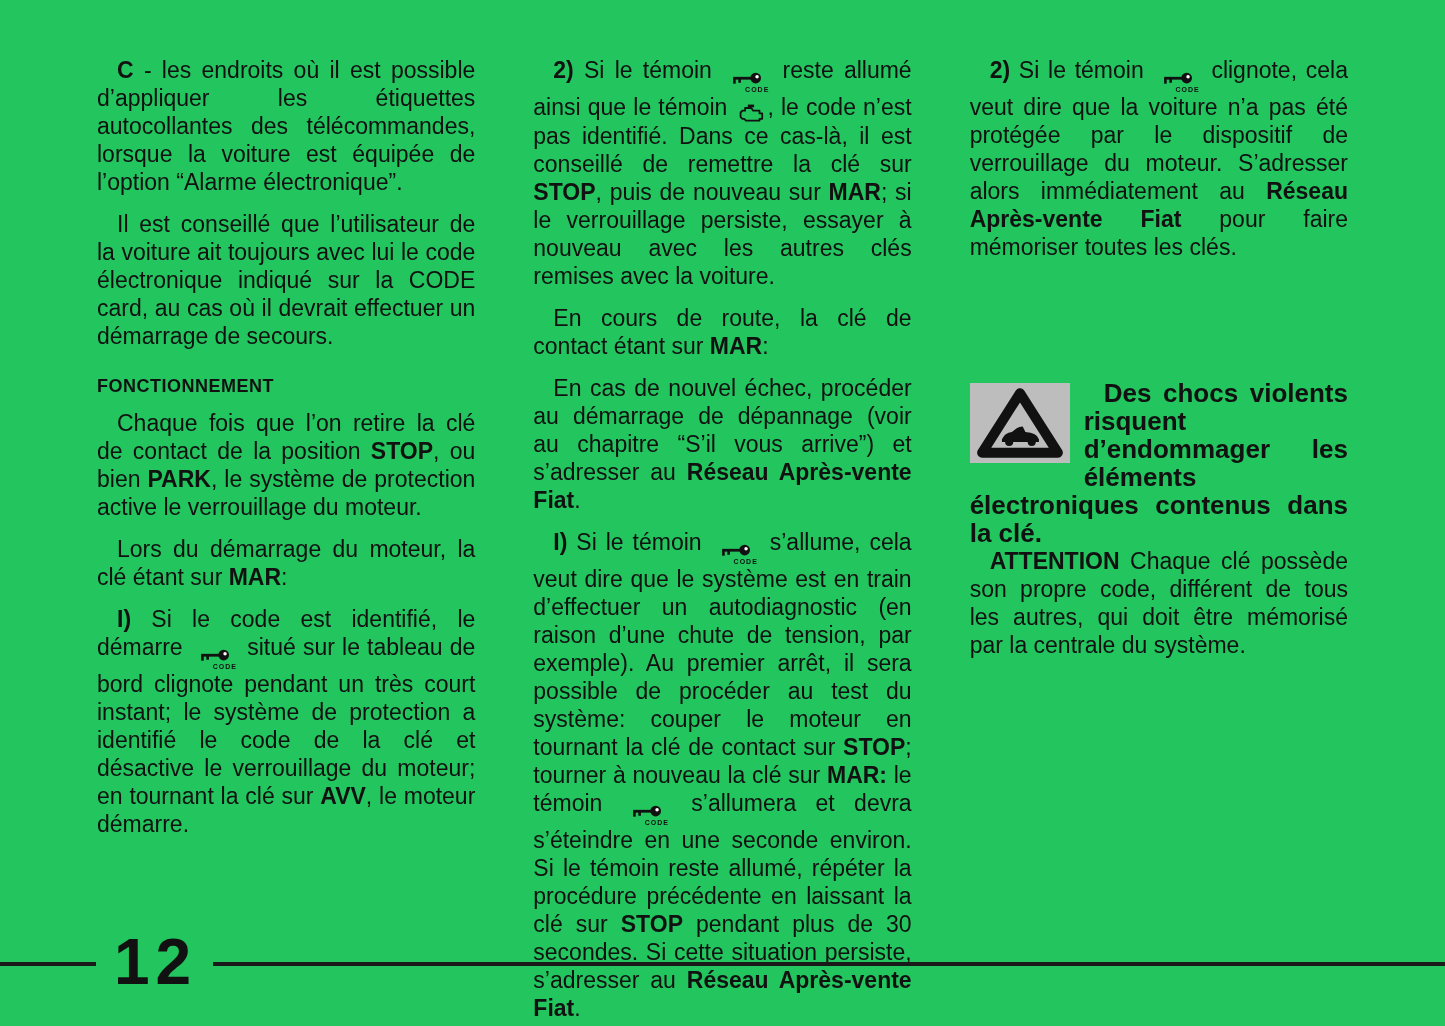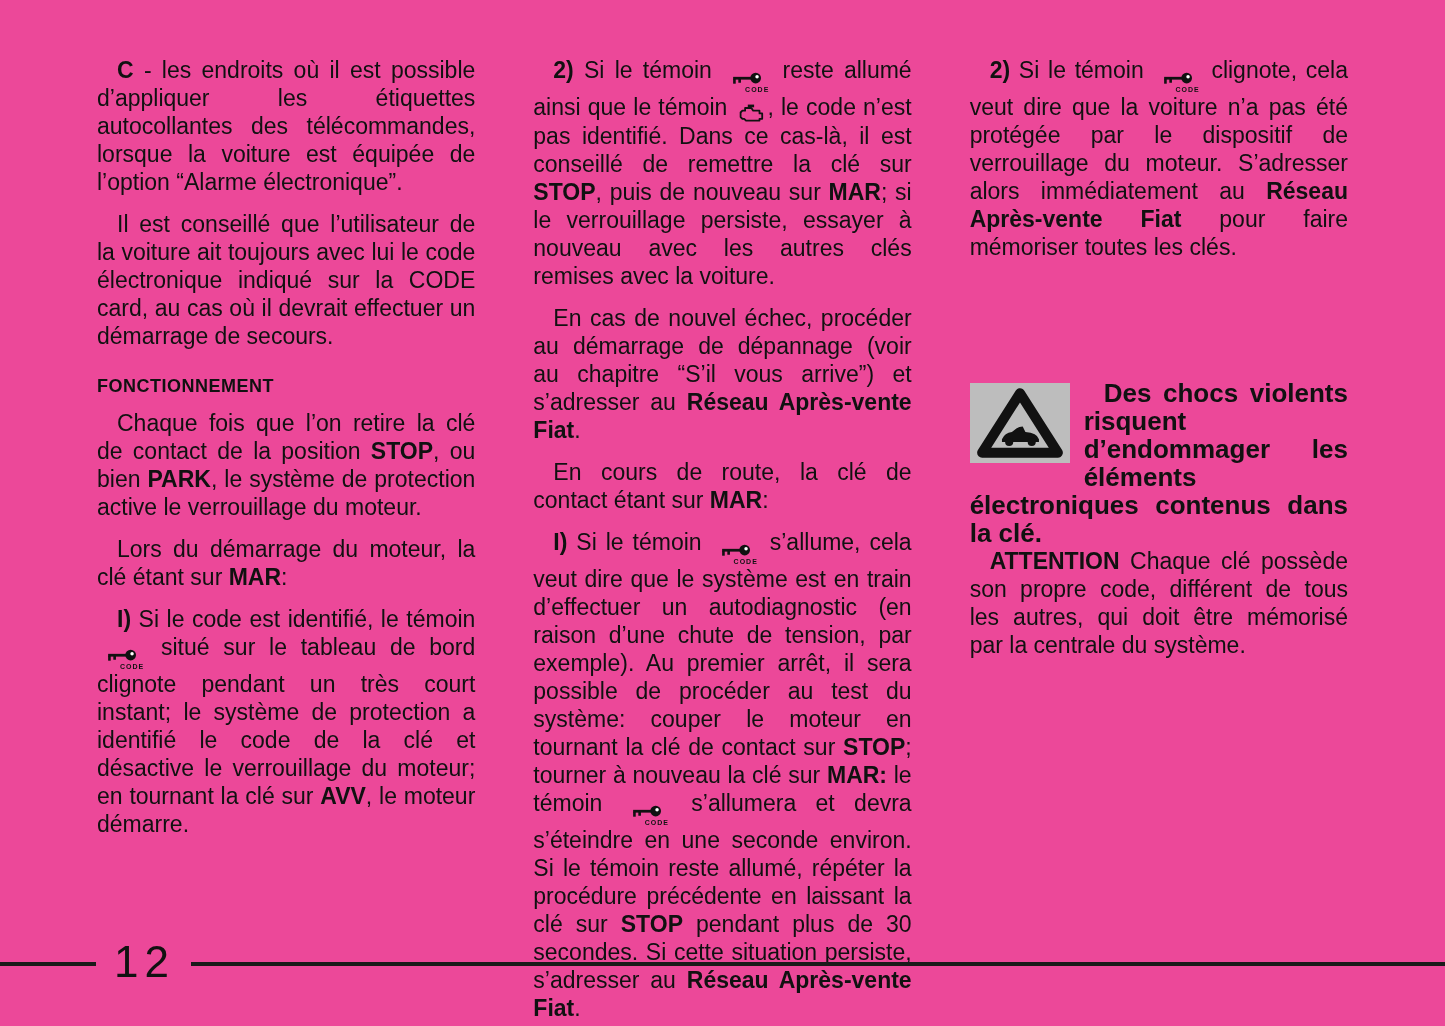--- a/index.html
+++ b/index.html
@@ -1,50 +1,50 @@
 <!DOCTYPE html>
 <html><head>
 <meta charset="utf-8">
 <style>
   html,body{margin:0;padding:0;background:#fff;}
-  .page{position:relative;width:1445px;height:1026px;background:#ec4899;overflow:hidden;
+  .page{position:relative;width:1445px;height:1026px;background:#22c55e;overflow:hidden;
         font-family:"Liberation Sans",sans-serif;color:#111;}
   .columns{display:flex;gap:58px;padding:56px 97px 0 97px;box-sizing:border-box;}
   .col{flex:1 1 0;min-width:0;}
   .para{margin:0 0 14px 0;font-size:23px;line-height:28px;text-align:justify;text-indent:20px;}
   .para .b{font-weight:bold;}
   .heading{margin:26px 0 12px 0;font-size:18px;font-weight:bold;letter-spacing:.5px;text-indent:0;}
   .warning{margin:0;font-size:26px;line-height:28px;text-align:justify;text-indent:20px;font-weight:bold;}
   .warn-box{float:left;width:100px;height:80px;background:#bdbdbd;margin:4px 14px 4px 0;
             display:flex;align-items:center;justify-content:center;}
   .warn-box svg{display:block;}
   [data-name="column-3"] .block:nth-child(2){margin-top:118px;}
   [data-name="column-3"] .block:nth-child(3){}
   .icon{display:inline-flex;flex-direction:column;align-items:center;vertical-align:-7px;
         line-height:0;margin:0 3px;font-weight:normal;}
   .icon .code-label{font-size:7px;line-height:7px;letter-spacing:1px;font-weight:bold;margin-top:1px;color:#111;}
   .footer{position:absolute;left:0;right:0;top:938px;height:52px;display:flex;align-items:center;}
   .rule{display:block;height:4px;background:#1a1a1a;}
   .rule-left{width:96px;}
   .rule-right{flex:1 1 auto;}
-  .pagenum{font-size:44px;font-weight:normal;letter-spacing:6px;margin:0 16px 0 18px;
+  .pagenum{font-size:64px;font-weight:bold;letter-spacing:6px;margin:0 16px 0 18px;
            line-height:1;transform:translateY(-2px);}
 </style>
 </head>
 <body>
 
 <div class="page" data-name="manual-page">
   <div class="columns" data-name="text-columns">
     <div class="col" data-name="column-1">
         <p class="para block" data-name="paragraph"><span class="b" data-name="emphasized-text">C</span><span data-name="body-text"> - les endroits où il est possible d’appliquer les étiquettes autocollantes des télécommandes, lorsque la voiture est équipée de l’option “Alarme électronique”.</span></p>
         <p class="para block" data-name="paragraph"><span data-name="body-text">Il est conseillé que l’utilisateur de la voiture ait toujours avec lui le code électronique indiqué sur la CODE card, au cas où il devrait effectuer un démarrage de secours.</span></p>
         <h2 class="heading block" data-name="section-heading">FONCTIONNEMENT</h2>
         <p class="para block" data-name="paragraph"><span data-name="body-text">Chaque fois que l’on retire la clé de contact de la position </span><span class="b" data-name="emphasized-text">STOP</span><span data-name="body-text">, ou bien </span><span class="b" data-name="emphasized-text">PARK</span><span data-name="body-text">, le système de protection active le verrouillage du moteur.</span></p>
         <p class="para block" data-name="paragraph"><span data-name="body-text">Lors du démarrage du moteur, la clé étant sur </span><span class="b" data-name="emphasized-text">MAR</span><span data-name="body-text">:</span></p>
-        <p class="para block" data-name="paragraph"><span class="b" data-name="emphasized-text">I)</span><span data-name="body-text"> Si le code est identifié, le témoin </span><span class="icon" data-name="code-key-indicator-icon">
+        <p class="para block" data-name="paragraph"><span class="b" data-name="emphasized-text">I)</span><span data-name="body-text"> Si le code est identifié, le démarre </span><span class="icon" data-name="code-key-indicator-icon">
             <svg width="30" height="13" viewBox="0 0 34 15" xmlns="http://www.w3.org/2000/svg">
               <circle cx="27" cy="7" r="6.2" fill="#111"></circle>
               <circle cx="28.6" cy="5.4" r="2" fill="#fff"></circle>
               <rect x="1" y="5.6" width="22" height="3.2" fill="#111"></rect>
               <rect x="1" y="8" width="3" height="5.5" fill="#111"></rect>
               <rect x="7" y="8" width="3" height="4.4" fill="#111"></rect>
             </svg>
             <span class="code-label" data-name="code-icon-label">CODE</span>
           </span><span data-name="body-text"> situé sur le tableau de bord clignote pendant un très court instant; le système de protection a identifié le code de la clé et désactive le verrouillage du moteur; en tournant la clé sur </span><span class="b" data-name="emphasized-text">AVV</span><span data-name="body-text">, le moteur démarre.</span></p>
       </div>
@@ -57,22 +57,22 @@
               <rect x="1" y="8" width="3" height="5.5" fill="#111"></rect>
               <rect x="7" y="8" width="3" height="4.4" fill="#111"></rect>
             </svg>
             <span class="code-label" data-name="code-icon-label">CODE</span>
           </span><span data-name="body-text"> reste allumé ainsi que le témoin </span><span class="icon" data-name="engine-indicator-icon">
             <svg width="27" height="19" viewBox="0 0 30 20" xmlns="http://www.w3.org/2000/svg">
               <rect x="12" y="1.2" width="7" height="3" fill="#111"></rect>
               <path d="M6 8 h3 V5 h7 l2 3 h7 v3 h3 v6 h-3 v2 H10 l-2 -2 H6 l-2 -2 v-5 z" fill="none" stroke="#111" stroke-width="2" stroke-linejoin="round"></path>
             </svg>
           </span><span data-name="body-text">, le code n’est pas identifié. Dans ce cas-là, il est conseillé de remettre la clé sur </span><span class="b" data-name="emphasized-text">STOP</span><span data-name="body-text">, puis de nouveau sur </span><span class="b" data-name="emphasized-text">MAR</span><span data-name="body-text">; si le verrouillage persiste, essayer à nouveau avec les autres clés remises avec la voiture.</span></p>
+        <p class="para block" data-name="paragraph"><span data-name="body-text">En cours de route, la clé de contact étant sur </span><span class="b" data-name="emphasized-text">MAR</span><span data-name="body-text">:</span></p>
         <p class="para block" data-name="paragraph"><span data-name="body-text">En cas de nouvel échec, procéder au démarrage de dépannage (voir au chapitre “S’il vous arrive”) et s’adresser au </span><span class="b" data-name="emphasized-text">Réseau Après-vente Fiat</span><span data-name="body-text">.</span></p>
-        <p class="para block" data-name="paragraph"><span data-name="body-text">En cours de route, la clé de contact étant sur </span><span class="b" data-name="emphasized-text">MAR</span><span data-name="body-text">:</span></p>
         <p class="para block" data-name="paragraph"><span class="b" data-name="emphasized-text">I)</span><span data-name="body-text"> Si le témoin </span><span class="icon" data-name="code-key-indicator-icon">
             <svg width="30" height="13" viewBox="0 0 34 15" xmlns="http://www.w3.org/2000/svg">
               <circle cx="27" cy="7" r="6.2" fill="#111"></circle>
               <circle cx="28.6" cy="5.4" r="2" fill="#fff"></circle>
               <rect x="1" y="5.6" width="22" height="3.2" fill="#111"></rect>
               <rect x="1" y="8" width="3" height="5.5" fill="#111"></rect>
               <rect x="7" y="8" width="3" height="4.4" fill="#111"></rect>
             </svg>
             <span class="code-label" data-name="code-icon-label">CODE</span>
           </span><span data-name="body-text"> s’allume, cela veut dire que le système est en train d’effectuer un autodiagnostic (en raison d’une chute de tension, par exemple). Au premier arrêt, il sera possible de procéder au test du système: couper le moteur en tournant la clé de contact sur </span><span class="b" data-name="emphasized-text">STOP</span><span data-name="body-text">; tourner à nouveau la clé sur </span><span class="b" data-name="emphasized-text">MAR:</span><span data-name="body-text"> le témoin </span><span class="icon" data-name="code-key-indicator-icon">

